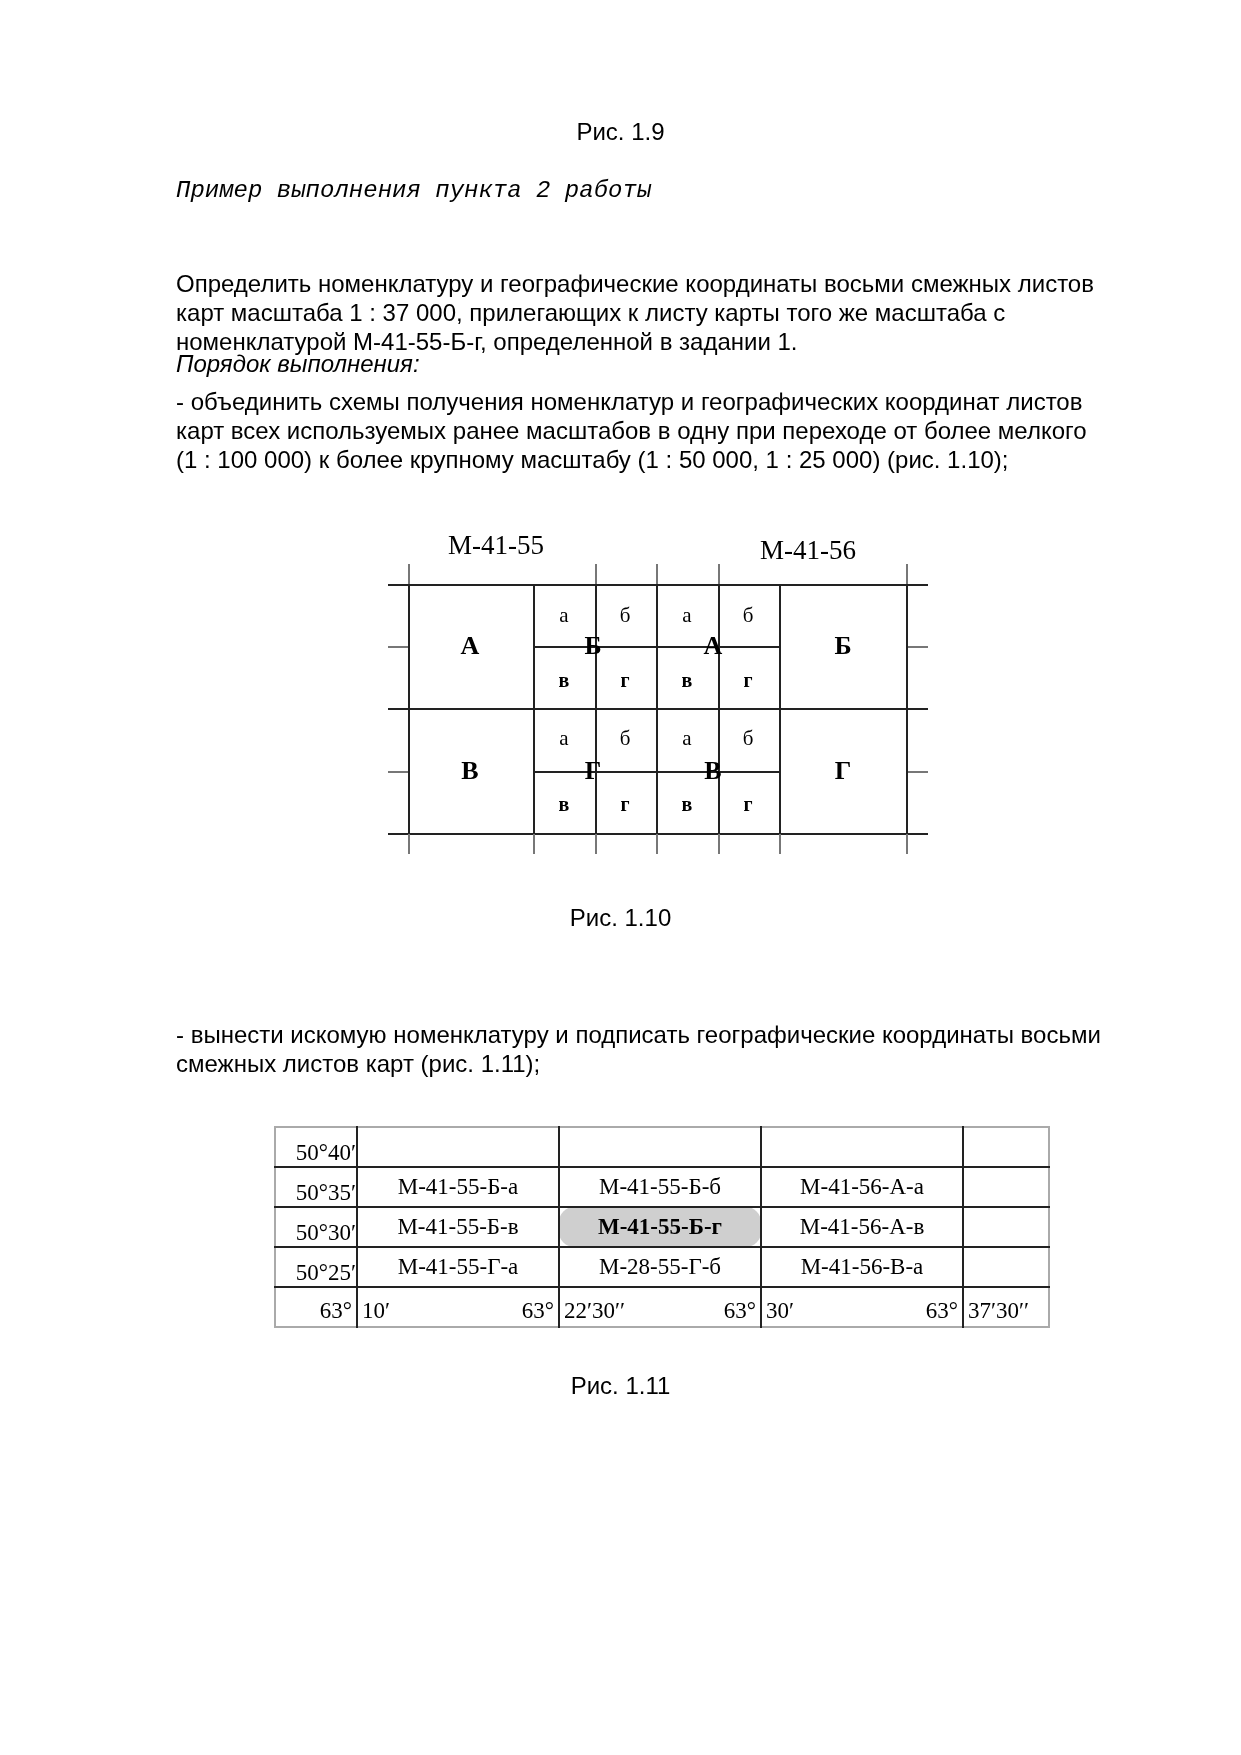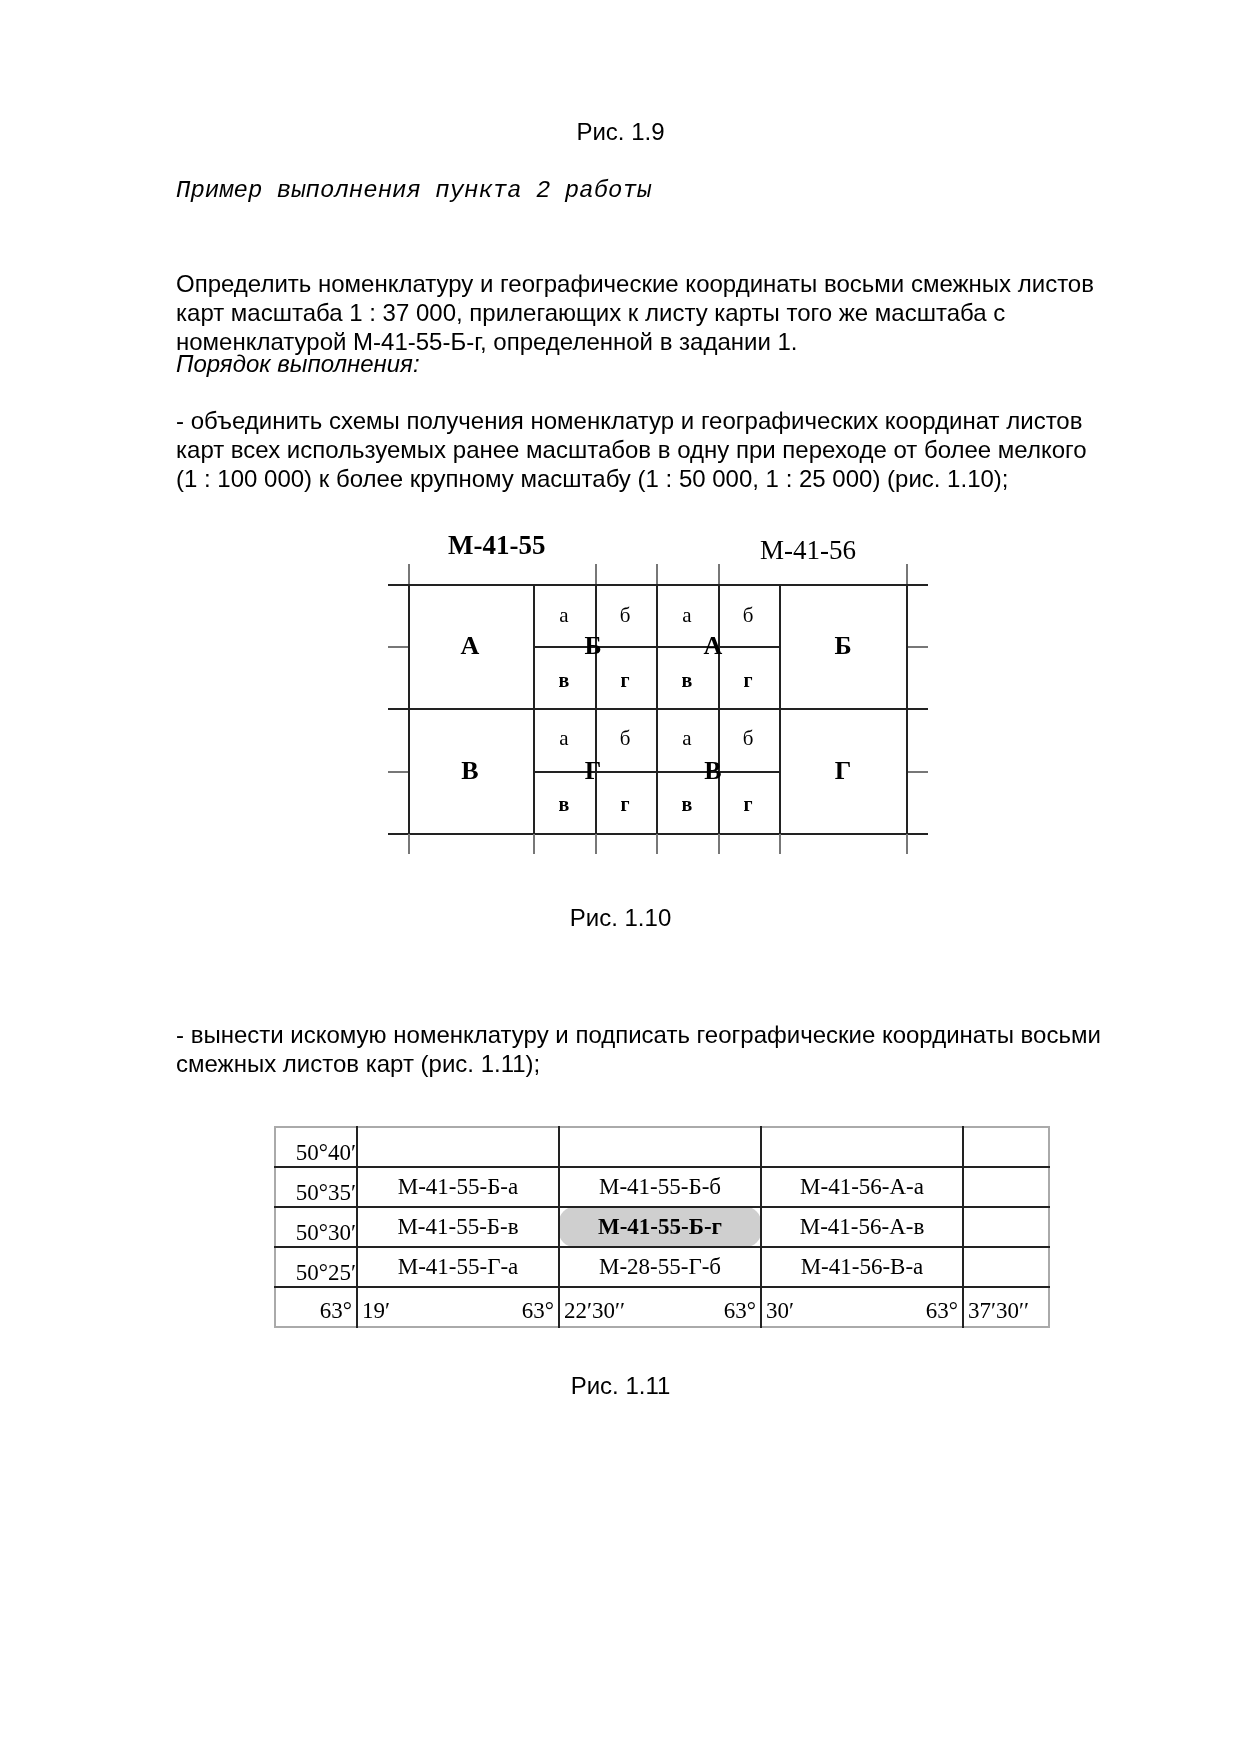--- a/index.html
+++ b/index.html
@@ -39,28 +39,28 @@
 <div class="abs sans para italic" style="top:176px;font-family:Liberation Mono, monospace;">Пример выполнения пункта 2 работы</div>
 
 <div class="abs sans para" style="top:233px;margin-top:36px;">
   <div>Определить номенклатуру и географические координаты восьми смежных листов</div>
   <div>карт масштаба 1 : 37 000, прилегающих к листу карты того же масштаба с</div>
   <div>номенклатурой М-41-55-Б-г, определенной в задании 1.</div>
 </div>
 
 <div class="abs sans para italic" style="top:349px;">Порядок выполнения:</div>
 
-<div class="abs sans para" style="top:406px;">
+<div class="abs sans para" style="top:387px;">
   <div>- объединить схемы получения номенклатур и географических координат листов</div>
   <div>карт всех используемых ранее масштабов в одну при переходе от более мелкого</div>
   <div>(1 : 100 000) к более крупному масштабу (1 : 50 000, 1 : 25 000) (рис. 1.10);</div>
 </div>
 
 <div>
-  <div class="maplabel" style="left:448px; top:530px;font-weight:bold;">М-41-55</div>
+  <div class="maplabel" style="left:448px; top:530px;">М-41-55</div>
   <div class="maplabel" style="left:760px; top:535px;">М-41-56</div>
 
   <div class="line" style="left:388px; top:584px; width:540px; height:2px;"></div>
   <div class="line" style="left:388px; top:708px; width:540px; height:2px;"></div>
   <div class="line" style="left:388px; top:833px; width:540px; height:2px;"></div>
 
   <div class="line" style="left:534px; top:646px; width:246px; height:2px;"></div>
   <div class="line" style="left:534px; top:771px; width:246px; height:2px;"></div>
 
   <div class="tick" style="left:388px; top:646px; width:20px; height:2px;"></div>
@@ -152,21 +152,21 @@
     <td class="sheet">М-41-55-Г-а</td>
     <td class="sheet">М-28-55-Г-б</td>
     <td class="sheet">М-41-56-В-а</td>
     <td class="empty"></td>
   </tr>
   <tr>
     <td class="lon">
           <span class="lon-r">63°</span>
         </td>
     <td class="lon">
-          <span class="lon-l">19′</span>
+          <span class="lon-l">10′</span>
           <span class="lon-r">63°</span>
         </td>
     <td class="lon">
           <span class="lon-l">22′30′′</span>
           <span class="lon-r">63°</span>
         </td>
     <td class="lon">
           <span class="lon-l">30′</span>
           <span class="lon-r">63°</span>
         </td>

